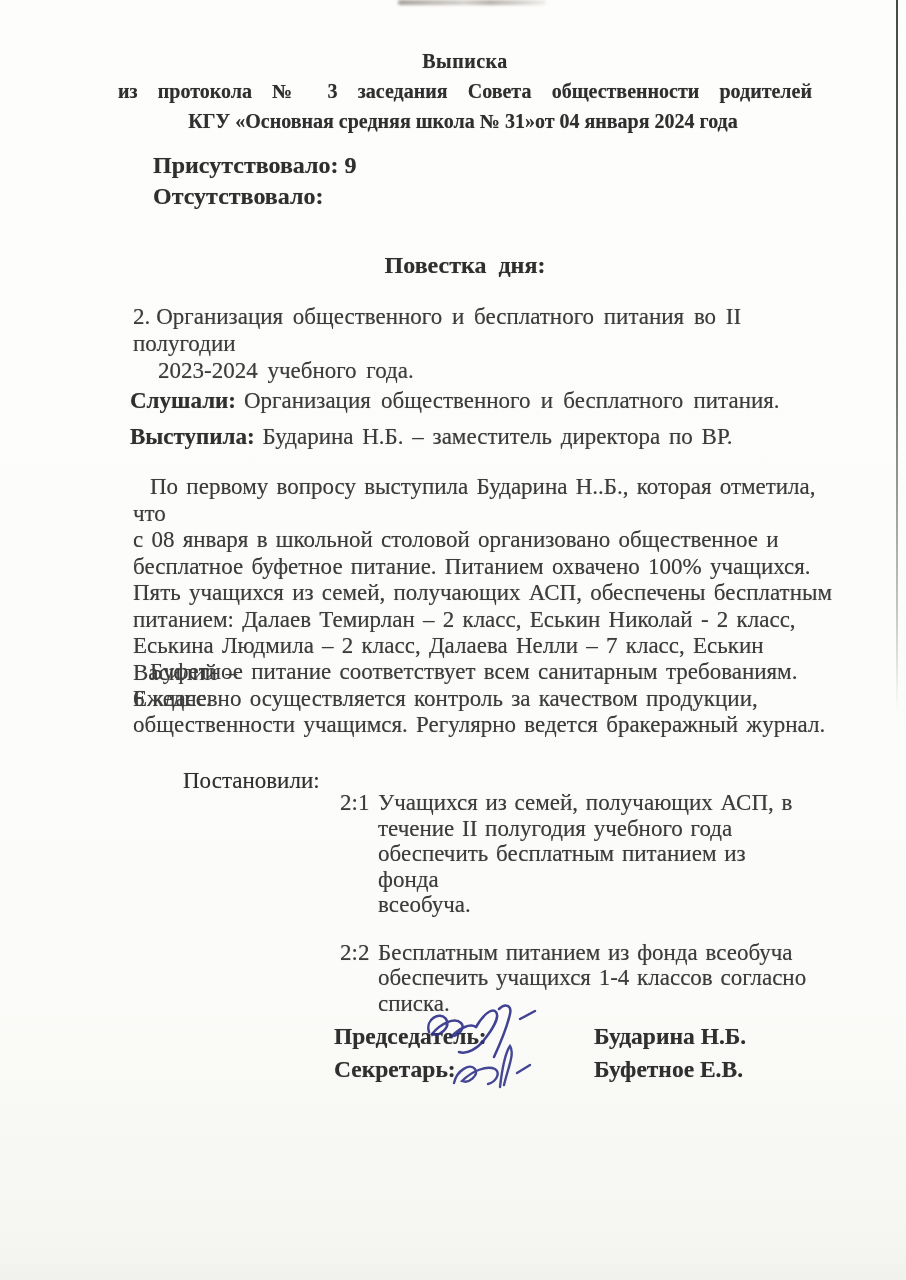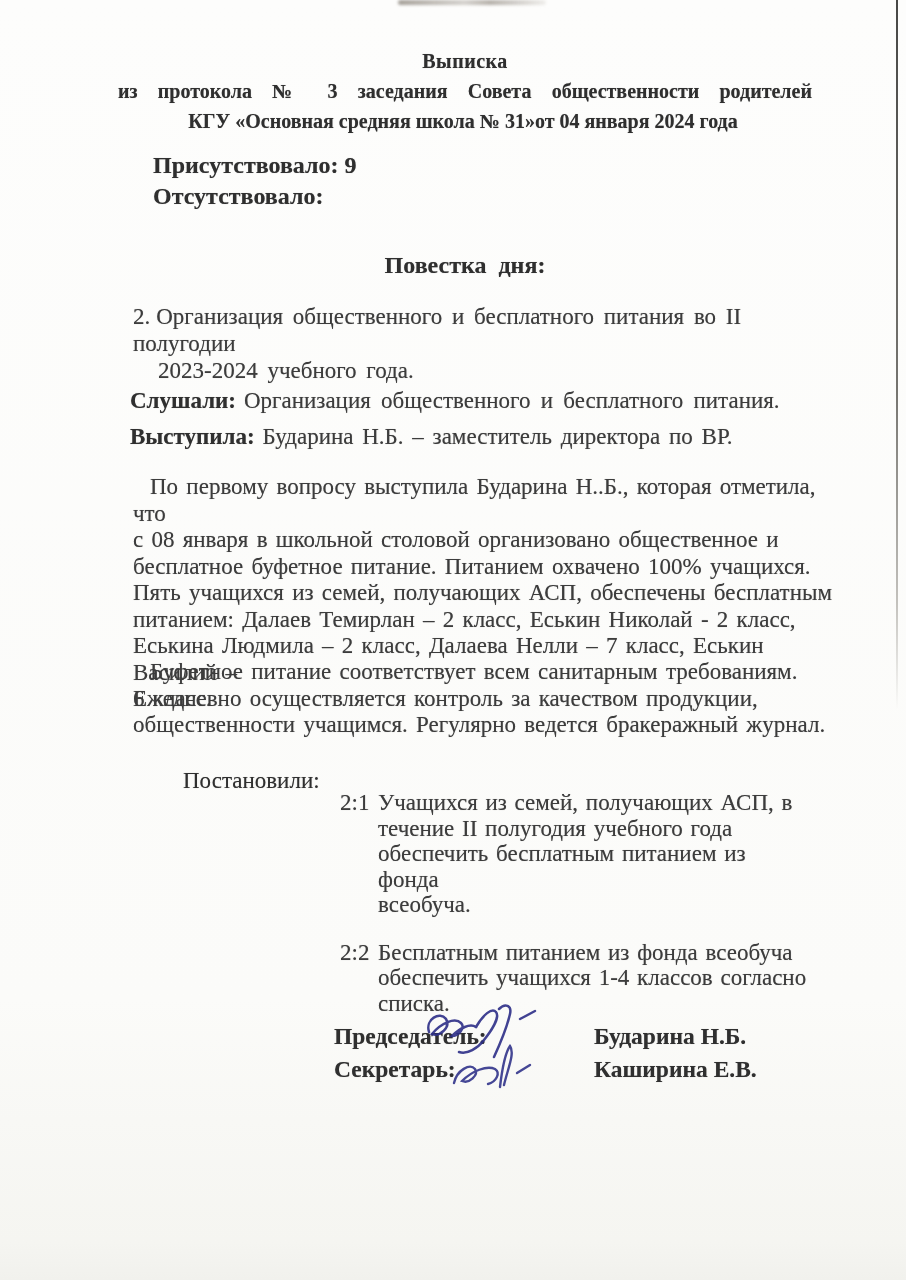--- a/index.html
+++ b/index.html
@@ -138,21 +138,21 @@
     </div>
   </div>
 
   <div class="abs signatures txt">
     <div class="sig-row">
       <div class="sig-role">Председатель:</div>
       <div>Бударина Н.Б.</div>
     </div>
     <div class="sig-row">
       <div class="sig-role">Секретарь:</div>
-      <div>Каширина Е.В.</div>
+      <div>Буфетное Е.В.</div>
     </div>
   </div>
 
   <svg class="abs sig-svg" viewBox="0 0 180 104">
     <g stroke="#2d2f88" stroke-width="2.5" fill="none" stroke-linecap="round" opacity="0.9">
       <path d="M33,36 C29,23 44,15 50,23 C55,31 44,41 36,38 C45,27 59,21 65,27 C70,32 62,40 56,40 C64,32 74,27 80,31"></path>
       <path d="M80,31 C87,19 96,11 100,16 C104,21 96,34 88,44 C82,52 71,59 63,56"></path>
       <path d="M103,13 C109,7 116,9 114,18 C111,31 104,48 98,61"></path>
       <path d="M124,23 L139,15"></path>
     </g>

